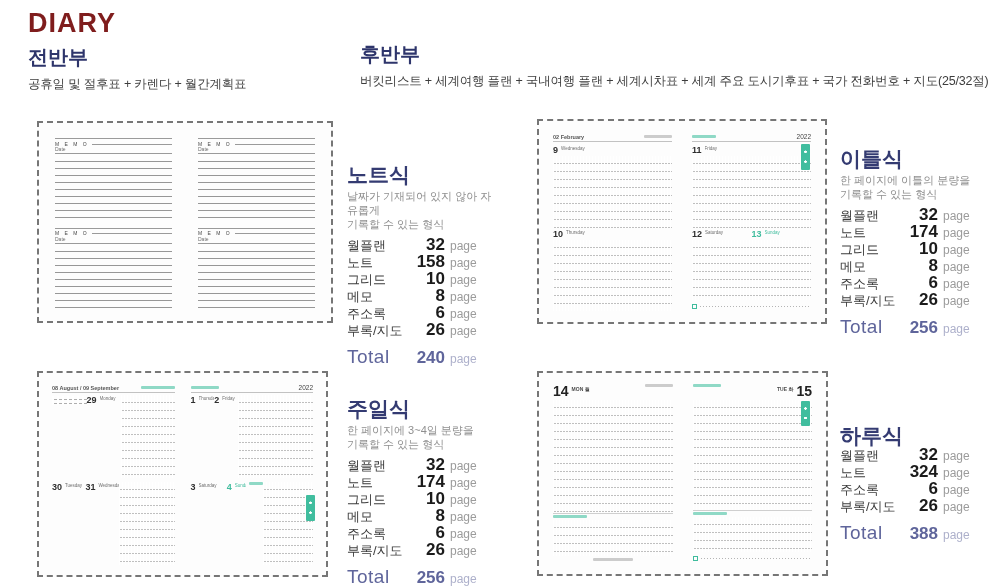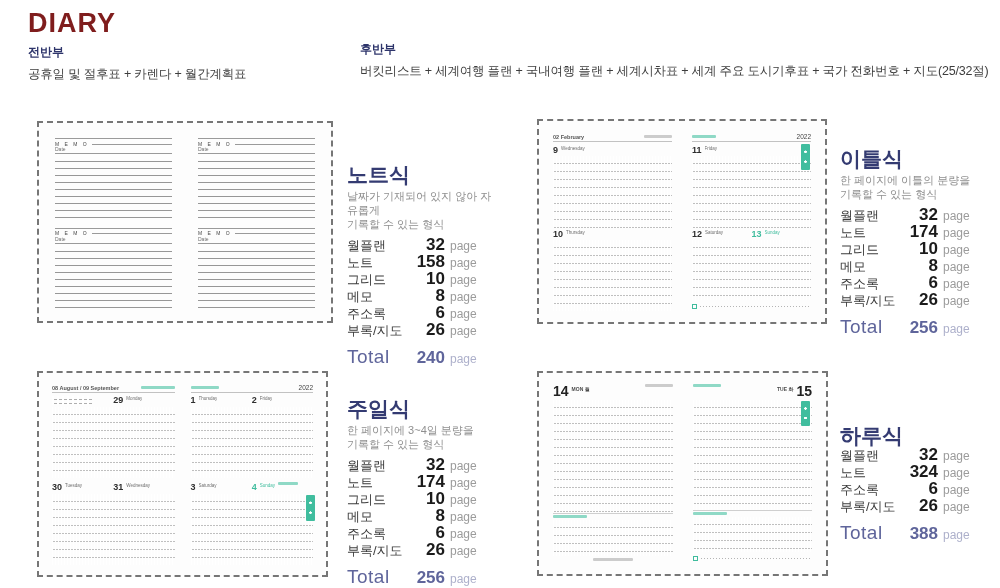--- a/index.html
+++ b/index.html
@@ -6,21 +6,21 @@
   html,body { background:#ffffff; }
   body { font-family:"Liberation Sans", sans-serif; }
   .canvas { position:relative; width:1000px; height:588px; background:#fff; overflow:hidden; }
 
   
   .hdr-title { position:absolute; left:28px; top:8px; font-size:27px; font-weight:700;
                letter-spacing:1px; color:#7f1d1d; }
   .sect { position:absolute; }
   .sect-front { left:28px; top:44px; }
   .sect-back  { left:360px; top:41px; }
-  .sect-title { font-size:12px; font-weight:700; color:#2e356b; }
+  .sect-title { font-size:20px; font-weight:700; color:#2e356b; }
   .sect-desc  { margin-top:5px; font-size:12.5px; color:#3d3d3d; letter-spacing:-0.2px; }
 
   
   .spec { position:absolute; width:150px; }
   .spec-1 { left:347px; top:163px; }
   .spec-2 { left:840px; top:147px; }
   .spec-3 { left:347px; top:397px; }
   .spec-4 { left:840px; top:424px; }
   .spec-title { font-size:21px; font-weight:600; color:#343b72; line-height:23px; }
   .spec-desc  { margin-top:3px; margin-bottom:6px; font-size:11px; color:#8f8f8f; line-height:14px; }
@@ -81,21 +81,21 @@
   .teal { color:#3fbc9d !important; }
   .dh2 { display:flex; height:11px; }
   .dh2 .half { flex:1; display:flex; gap:3px; align-items:flex-start; min-width:0; }
   .chkrow { display:flex; align-items:center; gap:3px; height:9px; margin-top:2px; }
   .chk { width:5px; height:5px; border:1px solid #3fbc9d; }
   .dotline { flex:1; height:1px;
     background-image: repeating-linear-gradient(to right, #b5b5b5 0 1px, transparent 1px 3px); }
 
   
   .nb-c .pages { padding:10px 13px; gap:16px; }
-  .c-row { flex:1; display:flex; flex-direction:column; }
+  .c-row { flex:1; display:flex; flex-direction:row; }
   .c-row + .c-row { margin-top:4px; }
   .c-heads { display:flex; height:12px; }
   .c-cell { flex:1; display:flex; gap:3px; align-items:flex-start; min-width:0; }
   .mini-grid { width:40px; height:9px; margin-top:1px;
     background-image:
       repeating-linear-gradient(to right, #fff 0 2px, transparent 2px 5px),
       repeating-linear-gradient(to bottom, transparent 0 3px, rgba(110,110,110,.55) 3px 4px); }
 
   
   .dhd { display:flex; align-items:flex-start; gap:3px; height:16px; }

